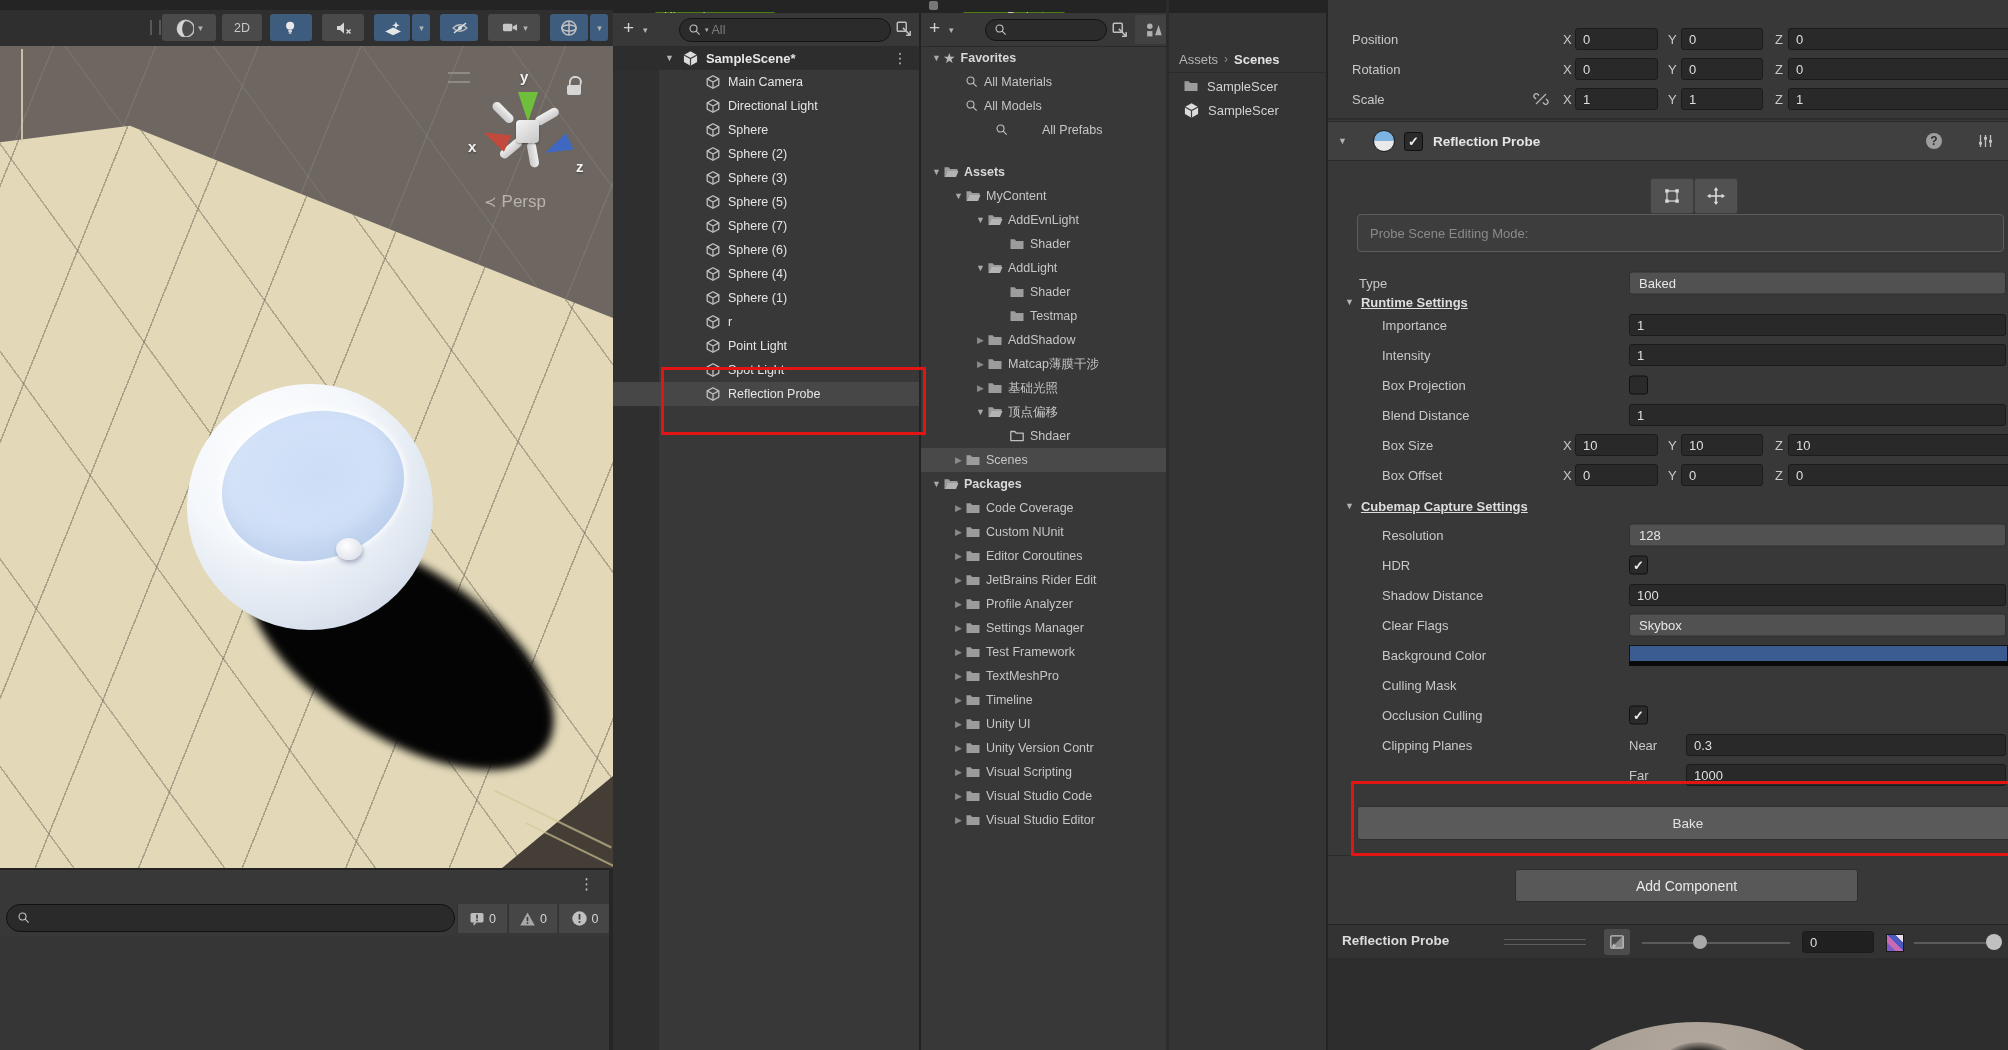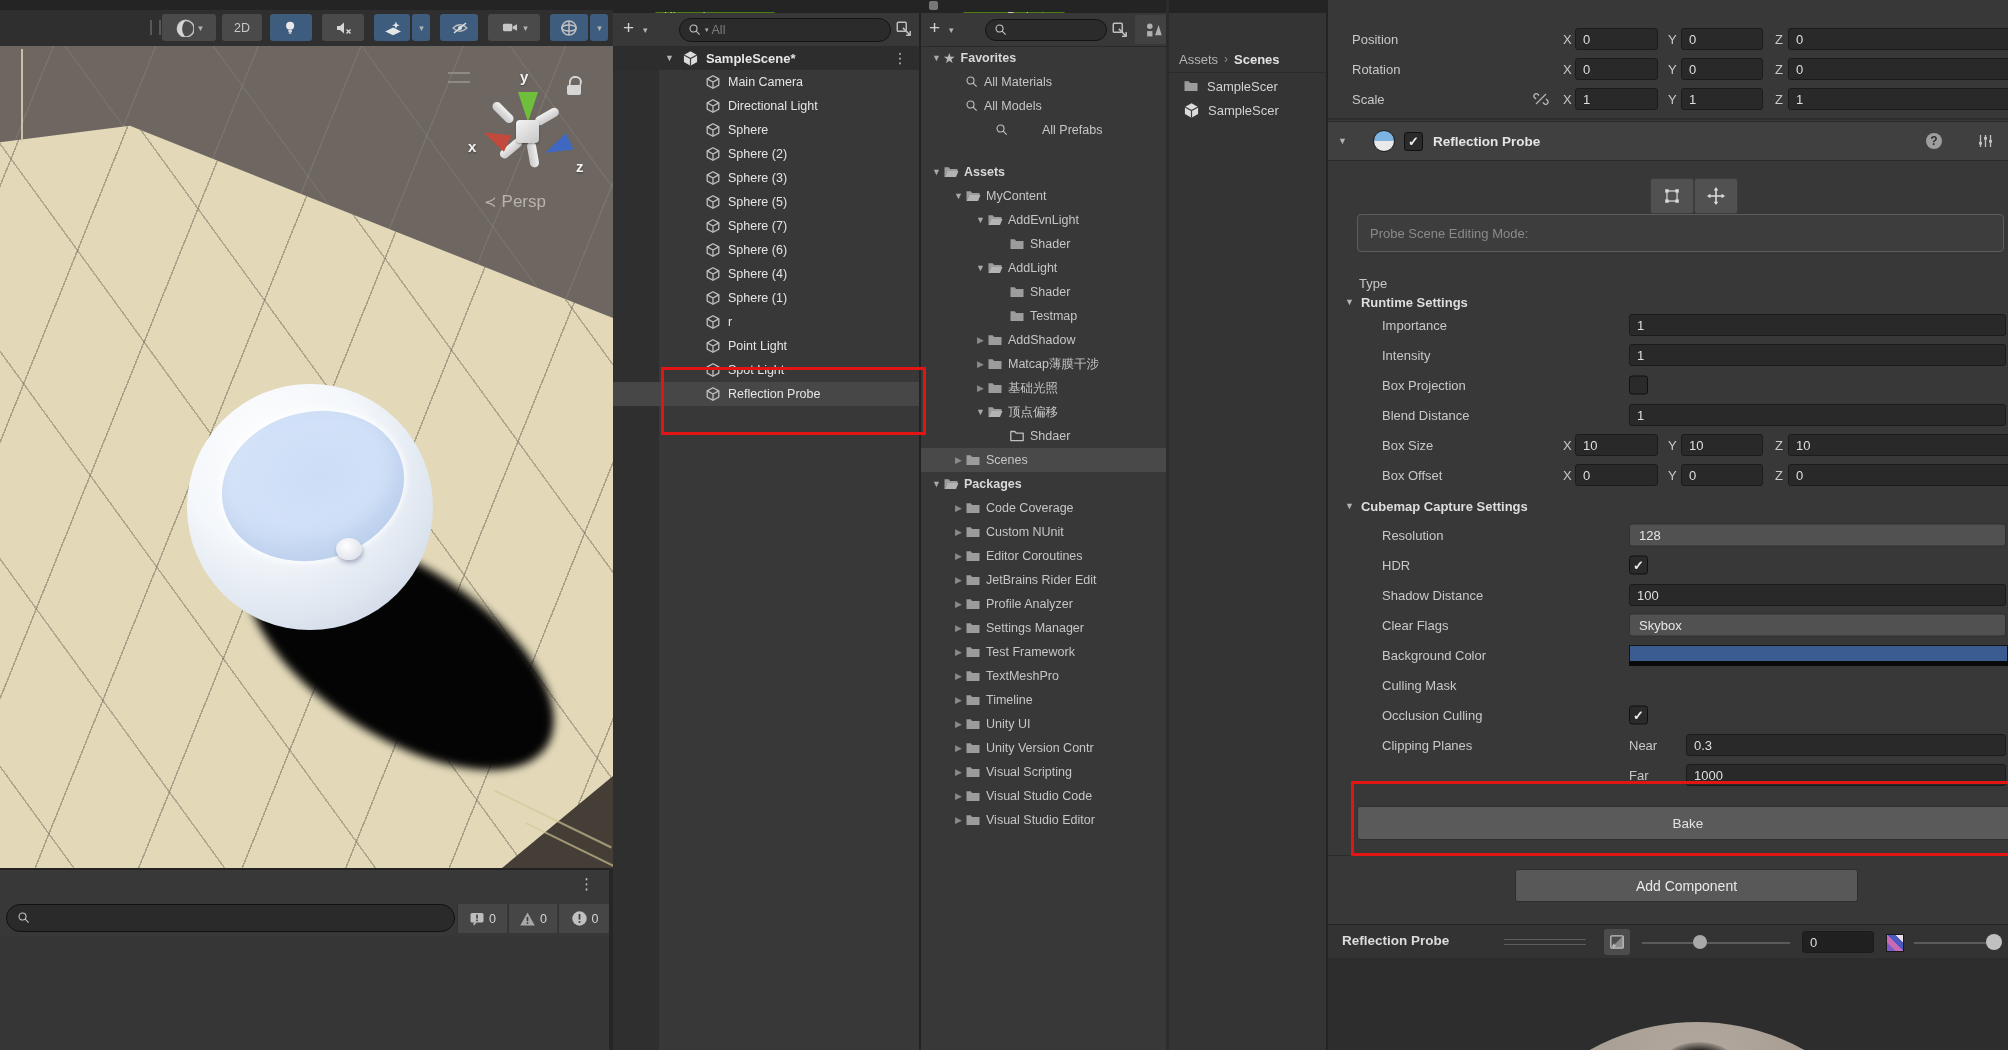--- a/index.html
+++ b/index.html
@@ -122,21 +122,21 @@
      padding-left:7px;box-sizing:border-box;}
   .idd{position:absolute;top:50%;transform:translateY(-50%);height:23px;background:#515151;
      border:1px solid #303030;border-radius:3px;color:#e6e6e6;font-size:13px;display:flex;align-items:center;
      padding-left:9px;box-sizing:border-box;}
   .icb{position:absolute;top:50%;transform:translateY(-50%);width:17px;height:17px;background:#2a2a2a;
      border:1px solid #101010;border-radius:3px;color:#ececec;font-size:13px;font-weight:bold;
      display:flex;align-items:center;justify-content:center;}
   .axis{position:absolute;top:50%;transform:translateY(-50%);font-size:13px;color:#c8c8c8;}
   .sechead{position:absolute;left:0;right:0;height:24px;display:flex;align-items:center;}
   .sechead .caret{margin-left:17px;}
-  .sechead .t{margin-left:7px;font-weight:bold;font-size:13px;color:#dedede;}
+  .sechead .t{margin-left:7px;font-weight:bold;font-size:13px;color:#dedede;text-decoration:underline;}
   #rp-header{position:absolute;left:0;top:121px;right:0;height:38px;background:#404040;
      border-top:1px solid #2a2a2a;border-bottom:1px solid #2a2a2a;display:flex;align-items:center;}
   #probe-icon{width:20px;height:20px;border-radius:50%;border:1px solid #1d1d1d;margin-left:26px;
      background:linear-gradient(#7db4e2 0 50%,#e9e9e9 50% 100%);}
   .toolbtn{position:absolute;top:0;width:42px;height:34px;background:#515151;border:1px solid #3d3d3d;
      border-radius:3px;display:flex;align-items:center;justify-content:center;}
   #probe-mode{position:absolute;left:29px;top:214px;right:4px;height:38px;border:1px solid #5d5d5d;
      border-radius:4px;background:#3d3d3d;display:flex;align-items:center;padding-left:12px;box-sizing:border-box;
      color:#8a8a8a;font-size:13px;}
   #bake-btn{position:absolute;left:29px;top:806px;width:660px;height:32px;background:#5a5a5a;
@@ -953,20 +953,23 @@
           <path stroke="#dcdcdc" stroke-width="1.4" d="M8 2v12M2 8h12"></path>
           <path fill="#dcdcdc" d="M8 0 6 3h4ZM8 16l2-3H6ZM0 8l3 2V6ZM16 8l-3-2v4Z"></path>
         </svg>
       </span>
     </div>
 
   <div id="probe-mode">Probe Scene Editing Mode:</div>
 
   <div class="irow" style="top:268px;">
     <span class="ilabel" style="left:31px;">Type</span>
+    <div class="idd" style="left:301px;right:2px;">
+      <span>Baked</span>
+      </div>
   </div>
 
   <div id="insp-sections">
       <div class="sechead" style="top: 290px;">
         <span class="caret">▼</span>
         <span class="t">Runtime Settings</span>
       </div>
       <div class="irow" style="top: 310px;">
         <span class="ilabel" style="left:54px;">Importance</span>
         <div class="ifield" style="left:301px;right:2px;">1</div>

